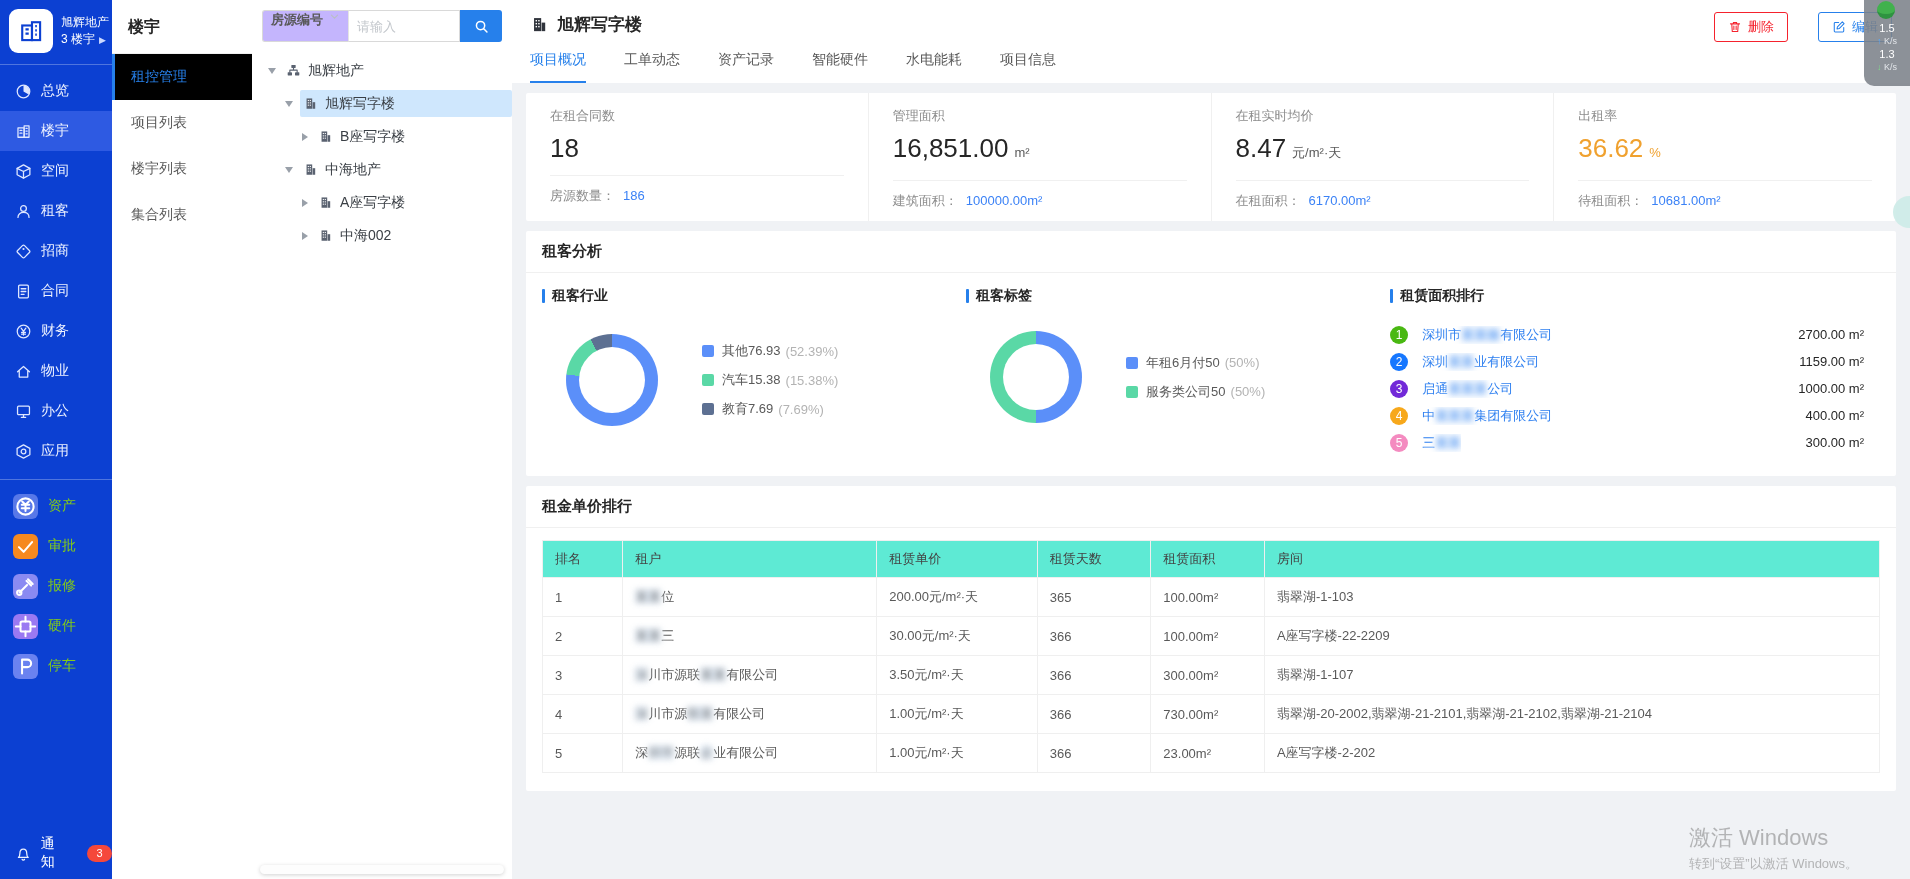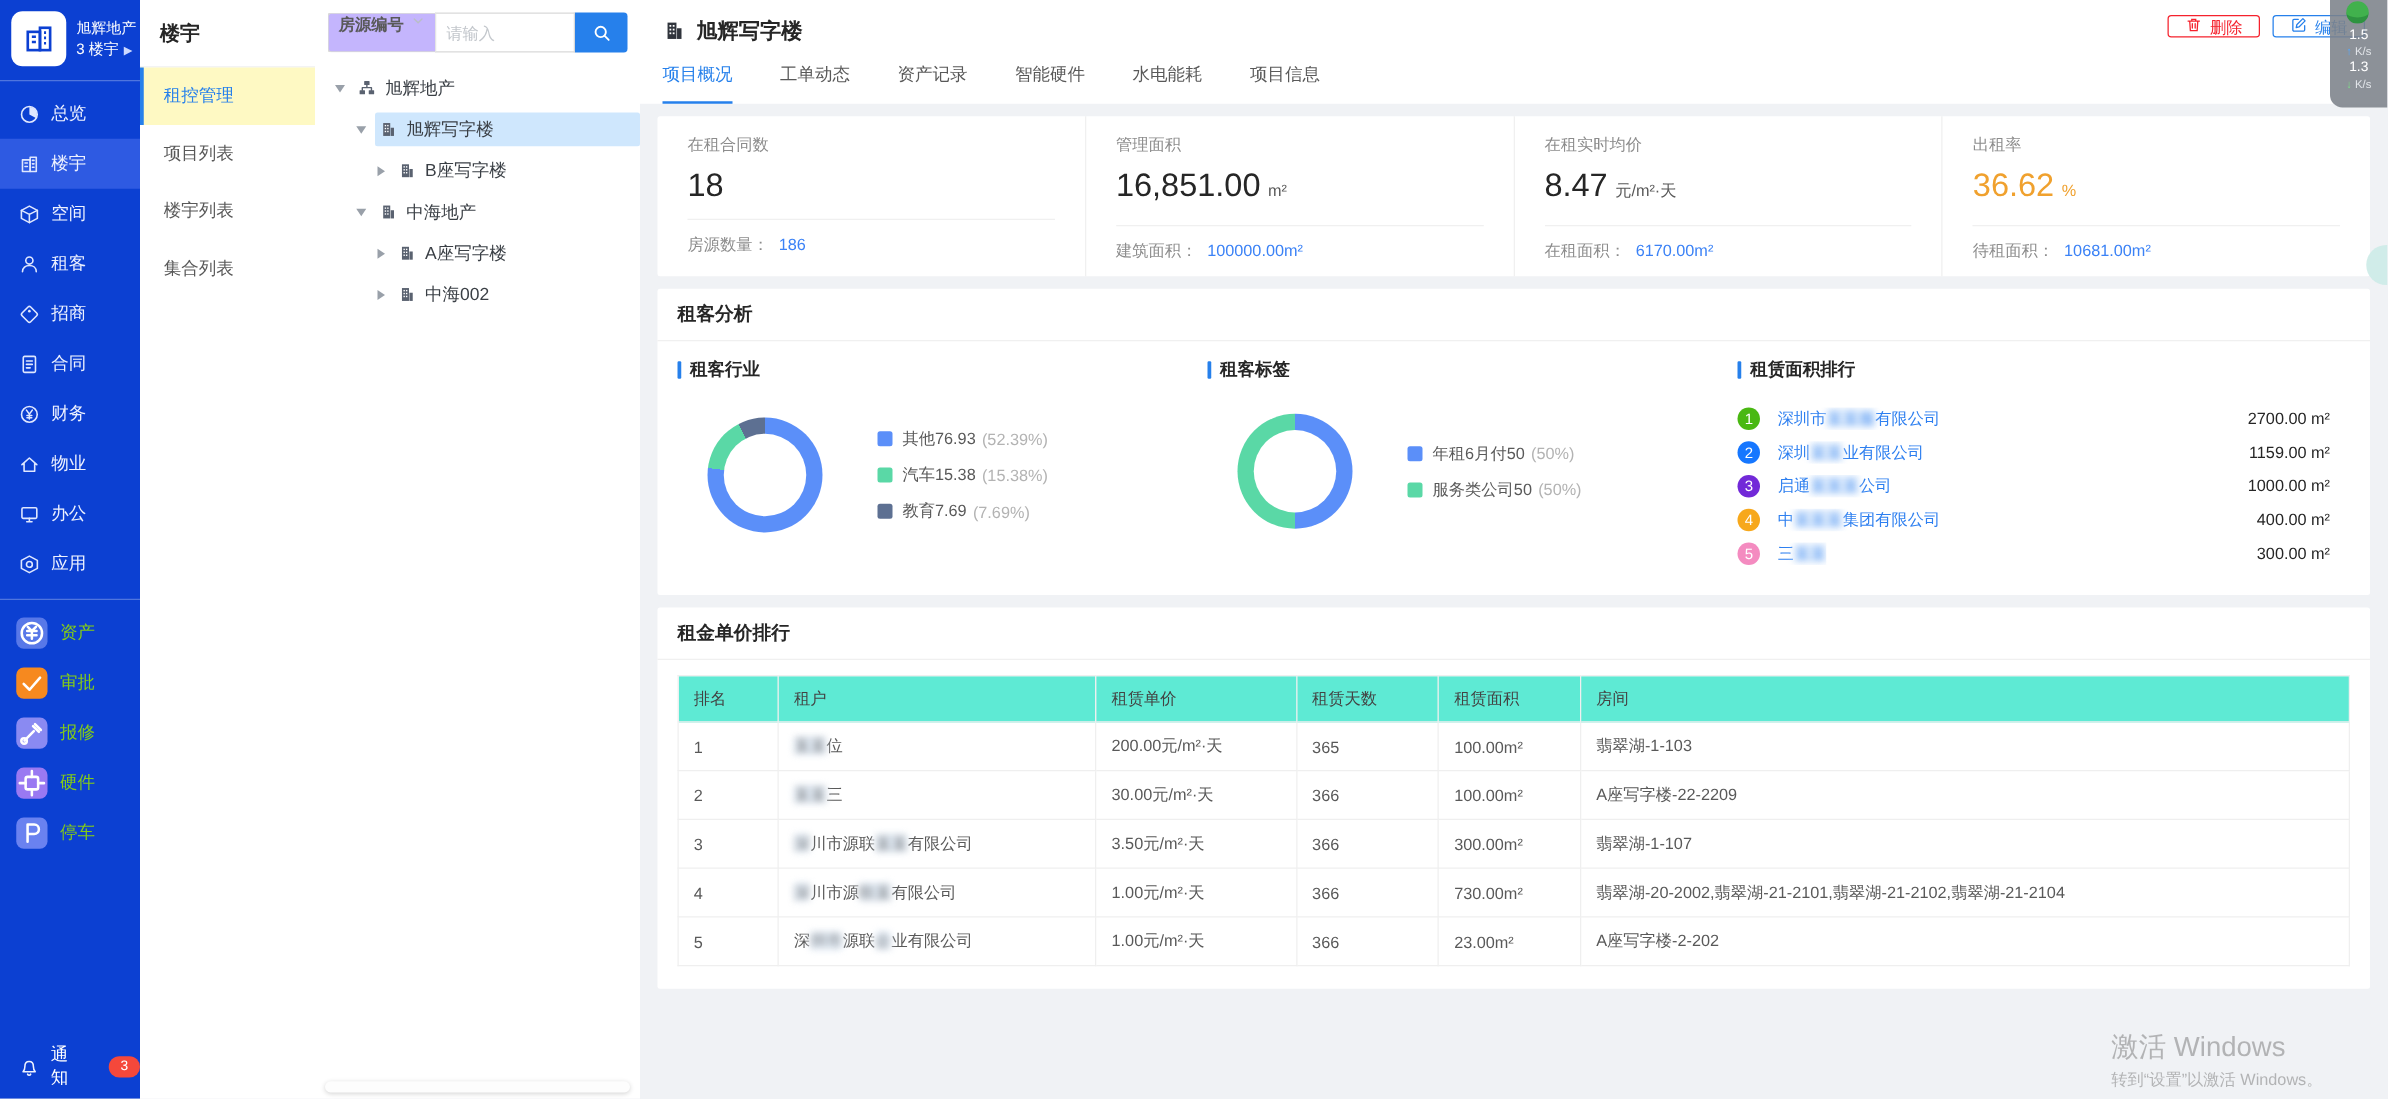--- a/index.html
+++ b/index.html
@@ -25,21 +25,21 @@
   .app-item{height:40px;display:flex;align-items:center;gap:10px;padding-left:13px;cursor:pointer;font-size:14px;color:#84cc16;}
   .app-tile{width:25px;height:25px;border-radius:6px;display:flex;align-items:center;justify-content:center;color:#fff;flex:0 0 auto;}
   .app-tile svg{width:15px;height:15px;}
   .notice-row{margin-top:auto;height:52px;display:flex;align-items:center;gap:9px;padding-left:15px;cursor:pointer;}
   .notice-badge{margin-left:10px;min-width:17px;height:17px;border-radius:9px;background:#f5483b;color:#fff;font-size:11px;display:flex;align-items:center;justify-content:center;padding:0 4px;}
 
   
   .submenu{position:absolute;left:112px;top:0;bottom:0;width:140px;background:#fff;border-right:1px solid #eef0f2;}
   .submenu h2{margin:0;font-size:16px;font-weight:700;padding:17px 16px 15px;border-bottom:1px solid #f0f0f0;}
   .submenu-item{height:46px;display:flex;align-items:center;padding-left:16px;font-size:14px;color:#595959;cursor:pointer;border-left:3px solid transparent;}
-  .submenu-item.active{color:#2680eb;background:#fef9c3;border-left-color:#2680eb;}
+  .submenu-item.active{color:#2680eb;background:#000000;border-left-color:#2680eb;}
 
   
   .treepanel{position:absolute;left:252px;top:0;bottom:0;width:260px;background:#fff;border-right:1px solid #e8eaed;}
   .search-row{display:flex;align-items:stretch;margin:10px 10px 12px;height:32px;}
   .filter-select{display:flex;align-items:flex-start;gap:6px;border:1px solid #d9d9d9;border-right:none;border-radius:3px 0 0 3px;padding:0 8px;font-size:13px;color:#595959;cursor:pointer;background:#c4b5fd;white-space:nowrap;font-weight:bold;}
   .filter-select .chev{width:11px;height:11px;color:#b9bec6;}
   .search-input{flex:1;min-width:0;border:1px solid #d9d9d9;border-left:1px solid #e4e4e4;padding:0 8px;font-size:13px;outline:none;color:#262626;font-family:inherit;}
   .search-input::placeholder{color:#c3c7cc;}
   .search-btn{width:42px;border:none;background:#2680eb;border-radius:0 3px 3px 0;display:flex;align-items:center;justify-content:center;color:#fff;cursor:pointer;}
   .search-btn svg{width:15px;height:15px;}
@@ -53,24 +53,24 @@
   .tree-body .ticon{width:15px;height:15px;color:#5a6270;flex:0 0 auto;}
   .h-scrollbar{position:absolute;left:8px;right:8px;bottom:5px;height:9px;border-radius:5px;background:#fdfdfd;box-shadow:0 1px 4px rgba(0,0,0,.18);}
 
   
   .main{position:absolute;left:512px;top:0;right:0;bottom:0;background:#f0f2f5;overflow:hidden;}
   .page-header{background:#fff;padding:13px 18px 0;position:relative;}
   .title-row{display:flex;align-items:center;gap:8px;}
   .title-row .bicon{width:19px;height:19px;color:#30343c;}
   .page-title{font-size:17px;font-weight:700;}
   .header-btns{position:absolute;right:18px;top:12px;display:flex;gap:10px;}
-  .btn{height:18px;padding:0 13px;border-radius:3px;background:#fff;font-size:13px;display:flex;align-items:flex-start;gap:6px;cursor:pointer;font-family:inherit;}
+  .btn{height:30px;padding:0 13px;border-radius:3px;background:#fff;font-size:13px;display:flex;align-items:center;gap:6px;cursor:pointer;font-family:inherit;}
   .btn svg{width:14px;height:14px;}
   .btn-danger{border:1px solid #f5222d;color:#f5222d;}
-  .btn-primary{border:1px solid #2680eb;color:#2680eb;}
+  .btn-primary{border:1px solid #2680eb;color:#2680eb;margin-left:20px;}
   .tabs{display:flex;gap:38px;margin-top:15px;}
   .tab{padding-bottom:12px;font-size:14px;color:#595959;cursor:pointer;border-bottom:2px solid transparent;}
   .tab.active{color:#2680eb;border-bottom-color:#2680eb;}
 
   .card{background:#fff;margin:10px 14px;border-radius:2px;}
   .card-header{padding:11px 16px;font-size:15px;font-weight:700;border-bottom:1px solid #f0f0f0;}
 
   
   .stats-card{display:flex;}
   .stat-col{flex:1;padding:14px 24px 0;border-right:1px solid #f0f0f0;}

